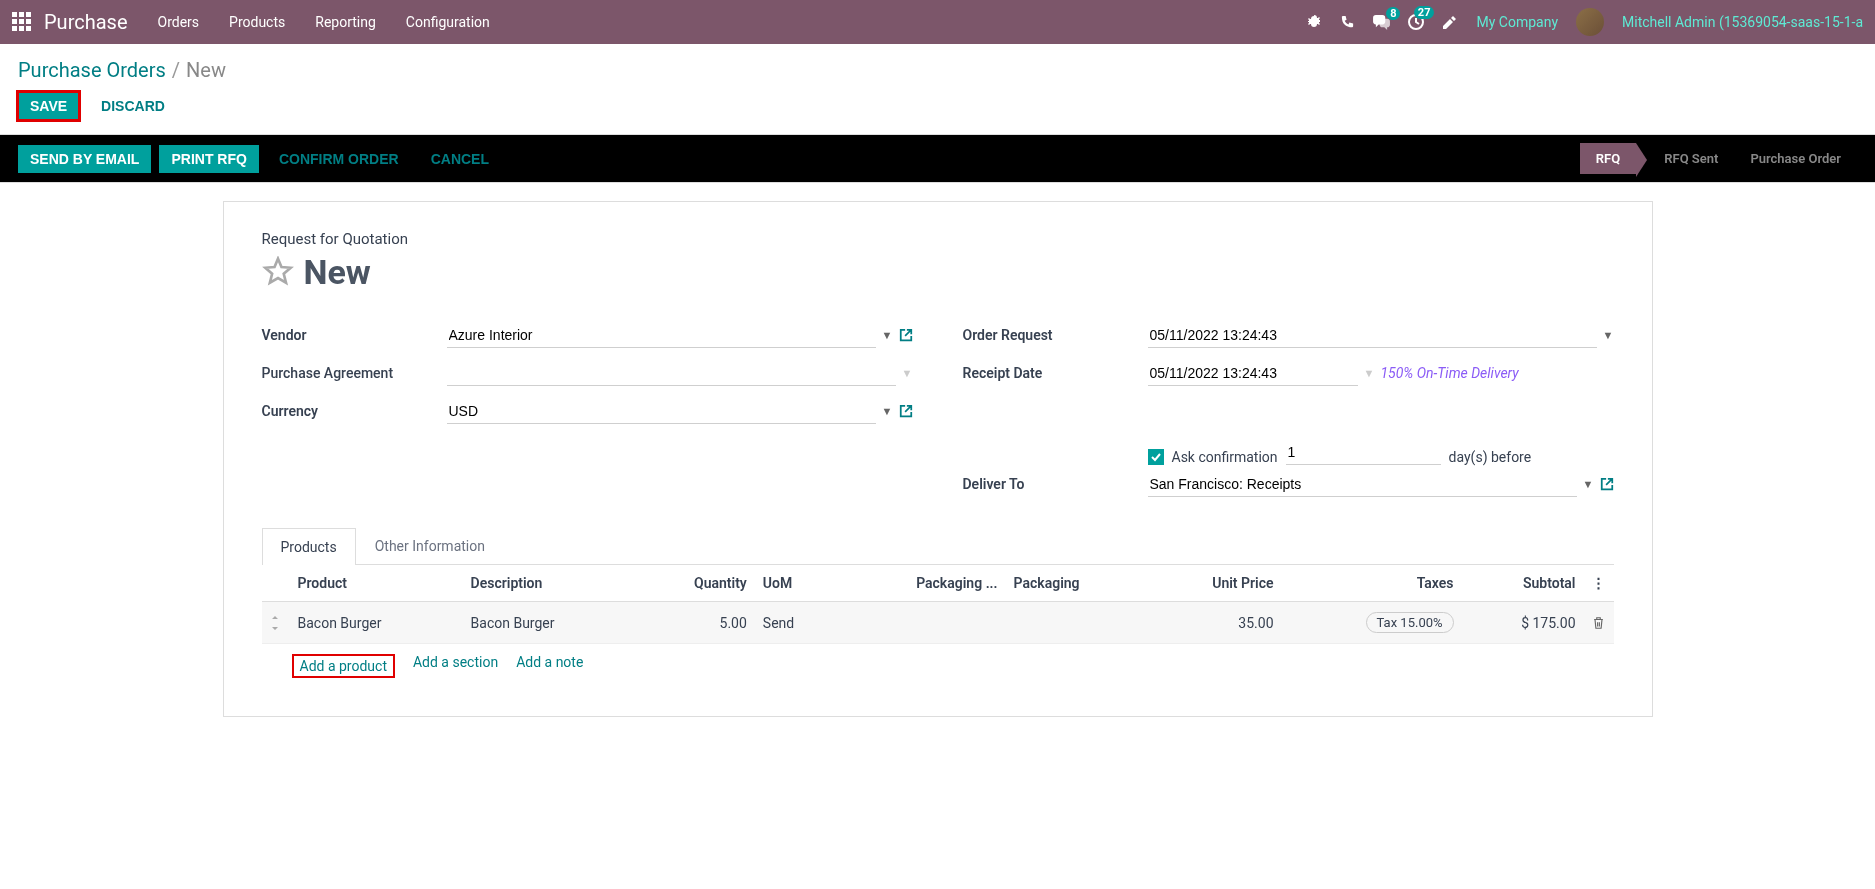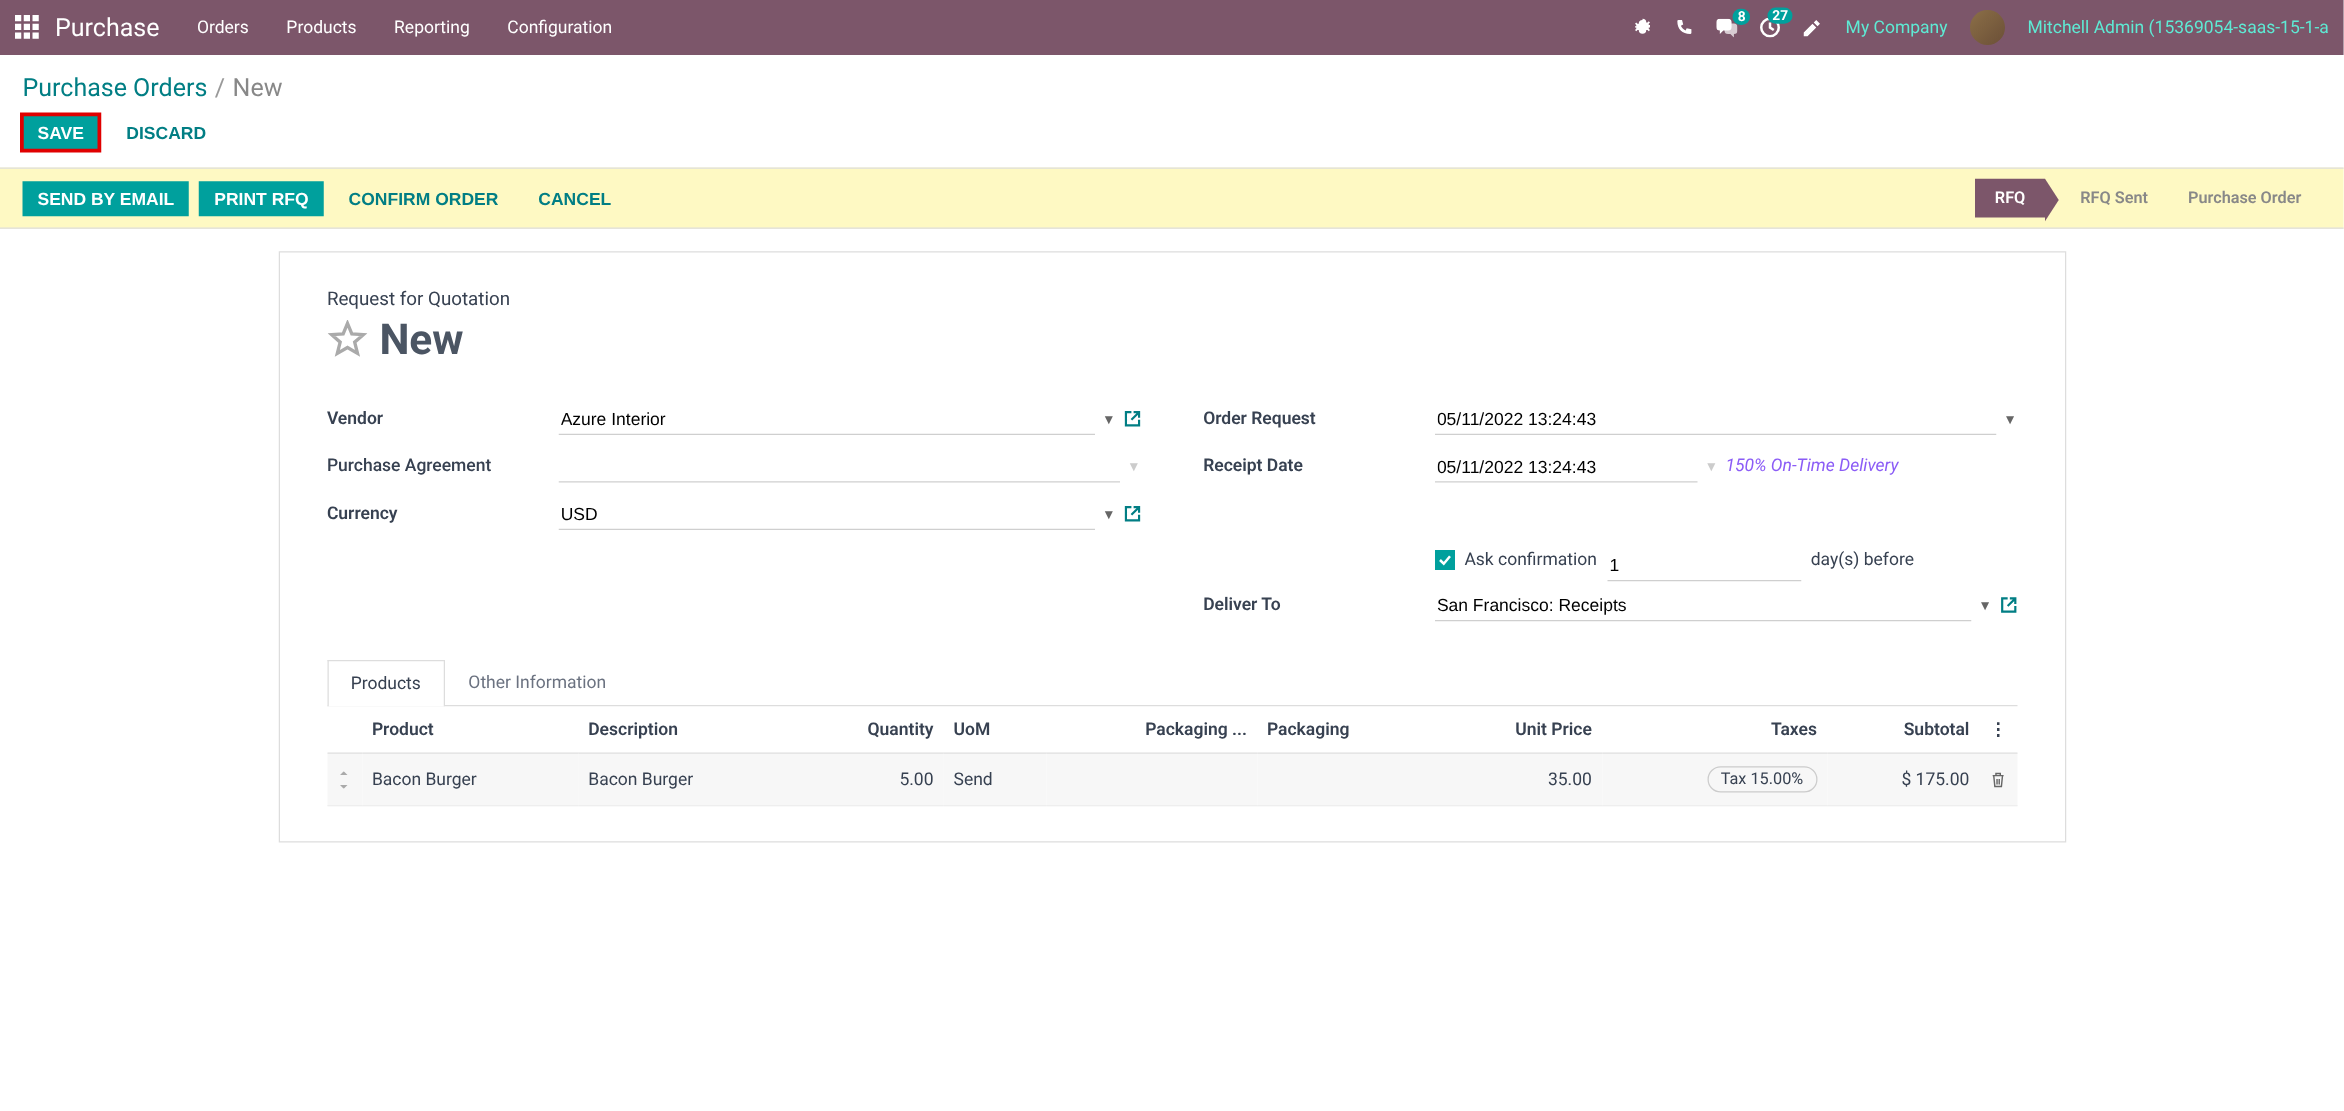--- a/index.html
+++ b/index.html
@@ -25,21 +25,21 @@
 .breadcrumb-current { color: #888; font-size: 20px; }
 
 
 .action-row { padding: 0 18px 14px; display: flex; gap: 10px; align-items: center; }
 .btn { padding: 6px 12px; font-size: 14px; font-weight: 600; border: none; cursor: pointer; text-transform: uppercase; }
 .btn-primary { background: #00a09d; color: #fff; }
 .btn-link { background: none; color: #017e84; }
 .highlight-red { outline: 3px solid #e00000; outline-offset: -1px; }
 
 
-.status-bar { border-top: 1px solid #ddd; border-bottom: 1px solid #ddd; padding: 8px 18px; display: flex; align-items: center; background: #fef9c3; }
+.status-bar { border-top: 1px solid #ddd; border-bottom: 1px solid #ddd; padding: 8px 18px; display: flex; align-items: center; background: #000000; }
 .status-left { display: flex; gap: 8px; }
 .status-right { margin-left: auto; display: flex; align-items: center; }
 .stage { padding: 8px 16px; color: #888; font-size: 13px; font-weight: 600; position: relative; }
 .stage.active { background: #7c566a; color: #fff; }
 .stage.active::after { content: ''; position: absolute; right: -11px; top: 0; border-left: 11px solid #7c566a; border-top: 17px solid transparent; border-bottom: 17px solid transparent; }
 
 
 .sheet-wrap { padding: 18px; }
 .sheet { max-width: 1430px; margin: 0 auto; background: #fff; border: 1px solid #ddd; padding: 28px 38px; }
 .form-title-section { margin-bottom: 24px; }
@@ -52,21 +52,21 @@
 .form-grid { display: flex; gap: 50px; margin-bottom: 24px; }
 .form-col { flex: 1; }
 .form-row { display: flex; align-items: center; min-height: 38px; }
 .form-label { width: 185px; font-size: 14px; color: #374151; font-weight: 500; }
 .form-label.bold { font-weight: 600; }
 .form-field { flex: 1; display: flex; align-items: center; gap: 6px; }
 .field-input { flex: 1; border: none; border-bottom: 1px solid #cfcfcf; padding: 4px 2px; font-size: 14px; background: transparent; }
 .field-link { color: #8b5cf6; font-size: 14px; cursor: pointer; white-space: nowrap; font-style: italic; }
 .ext-icon { color: #017e84; cursor: pointer; font-size: 14px; }
 .caret { color: #666; font-size: 11px; cursor: pointer; }
-.checkbox-row { display: flex; align-items: flex-start; gap: 8px; margin-top: 48px; }
+.checkbox-row { display: flex; align-items: flex-end; gap: 8px; margin-top: 48px; }
 .checkbox { width: 16px; height: 16px; background: #00a09d; display: flex; align-items: center; justify-content: center; cursor: pointer; }
 .checkbox svg { width: 12px; height: 12px; }
 .days-input { width: 155px; border: none; border-bottom: 1px solid #cfcfcf; padding: 4px 2px; font-size: 14px; text-align: left; }
 
 
 .tabs { display: flex; border-bottom: 1px solid #ddd; margin-bottom: 0; }
 .tab { padding: 10px 18px; font-size: 14px; color: #6b7280; cursor: pointer; border: 1px solid transparent; border-bottom: none; }
 .tab.active { border-color: #ddd; background: #fff; color: #374151; position: relative; top: 1px; }
 
 
@@ -301,15 +301,20 @@
           <td class="right"><span class="tax-badge">Tax 15.00%</span></td>
           <td class="right">$ 175.00</td>
           <td class="trash-col">
             <svg width="13" height="14" viewBox="0 0 14 16" fill="none" stroke="#666" stroke-width="1.3">
                 <path d="M2 4h10M5 4V2h4v2M3 4l1 10h6l1-10M6 7v5M8 7v5"></path>
               </svg>
           </td>
         </tr>
       </tbody>
     </table>
+    <div class="add-row">
+      <span class="highlight-red-inline"><span class="add-link">Add a product</span></span>
+      <span class="add-link">Add a section</span>
+      <span class="add-link">Add a note</span>
+    </div>
 
   </div>
 </div>
 
 </body></html>

